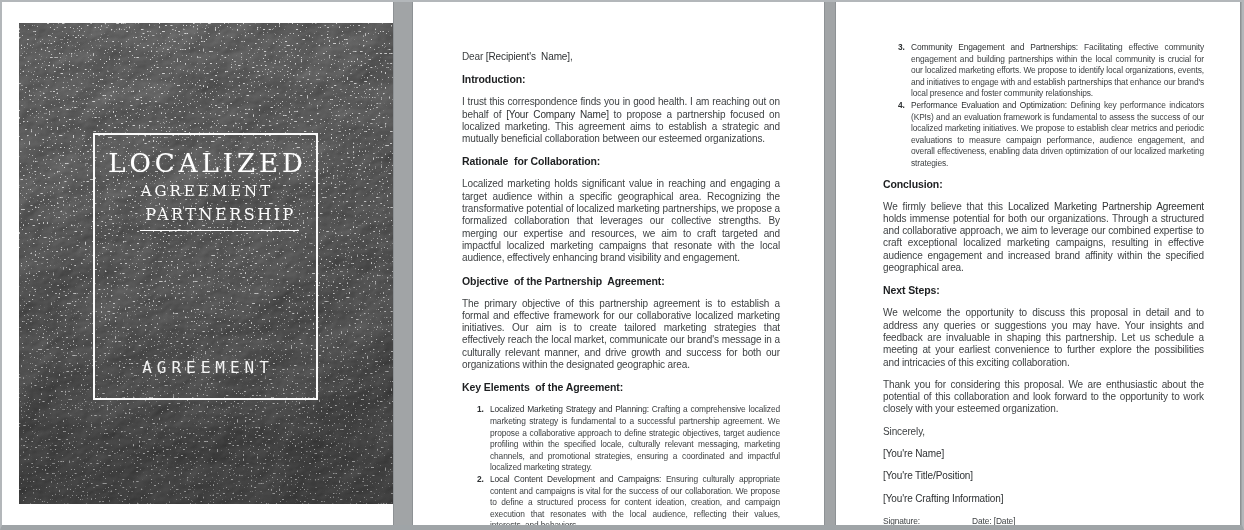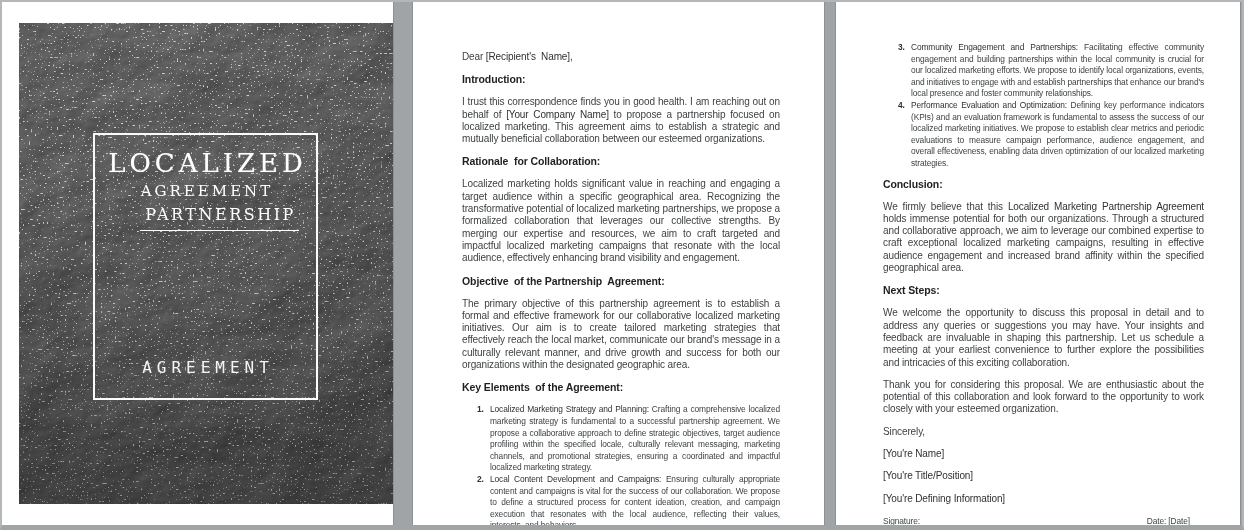--- a/index.html
+++ b/index.html
@@ -47,21 +47,21 @@
      margin:2px 0 10px 0;}
   .b{font-weight:normal;color:#2e3133;}
 
   .list{margin:0 0 8px 0;}
   .li{display:flex;margin:0;}
   .num{flex:none;width:13px;margin-left:15px;font-size:8.4px;line-height:11.6px;
        letter-spacing:-0.12px;font-weight:bold;color:#2e3133;}
   .li-text{flex:1;font-size:8.4px;line-height:11.6px;letter-spacing:-0.12px;color:#3f4244;
        text-align:justify;}
 
-  .sigrow{display:flex;justify-content:space-between;align-items:baseline;
+  .sigrow{display:flex;align-items:baseline;
        font-size:8.4px;line-height:12.3px;letter-spacing:-0.12px;color:#3f4244;padding-right:14px;}
 </style>
 </head>
 <body>
 
 <div class="canvas">
 
   <section class="page page1">
     <div class="photo">
       <svg viewBox="0 0 374 481" preserveAspectRatio="none" aria-hidden="true">
@@ -136,21 +136,21 @@
         </div>
       </div>
       <h2 class="h">Conclusion:</h2>
       <p class="body"><span>We firmly believe that this </span><span class="b">Localized Marketing Partnership Agreement</span><span> holds immense potential for both our organizations. Through a structured and collaborative approach, we aim to leverage our combined expertise to craft exceptional localized marketing campaigns, resulting in effective audience engagement and increased brand affinity within the specified geographical area.</span></p>
       <h2 class="h">Next Steps:</h2>
       <p class="body">We welcome the opportunity to discuss this proposal in detail and to address any queries or suggestions you may have. Your insights and feedback are invaluable in shaping this partnership. Let us schedule a meeting at your earliest convenience to further explore the possibilities and intricacies of this exciting collaboration.</p>
       <p class="body">Thank you for considering this proposal. We are enthusiastic about the potential of this collaboration and look forward to the opportunity to work closely with your esteemed organization.</p>
       <p class="body">Sincerely,</p>
       <p class="body b">[You're Name]</p>
       <p class="body b">[You're Title/Position]</p>
-      <p class="body b">[You're Defining Information]</p>
+      <p class="body b">[You're Crafting Information]</p>
       <div class="sigrow">
         <span>Signature: ___________</span>
         <span>Date: [Date]</span>
       </div>
     </div>
   </section>
 
 </div>
 
 </body></html>

